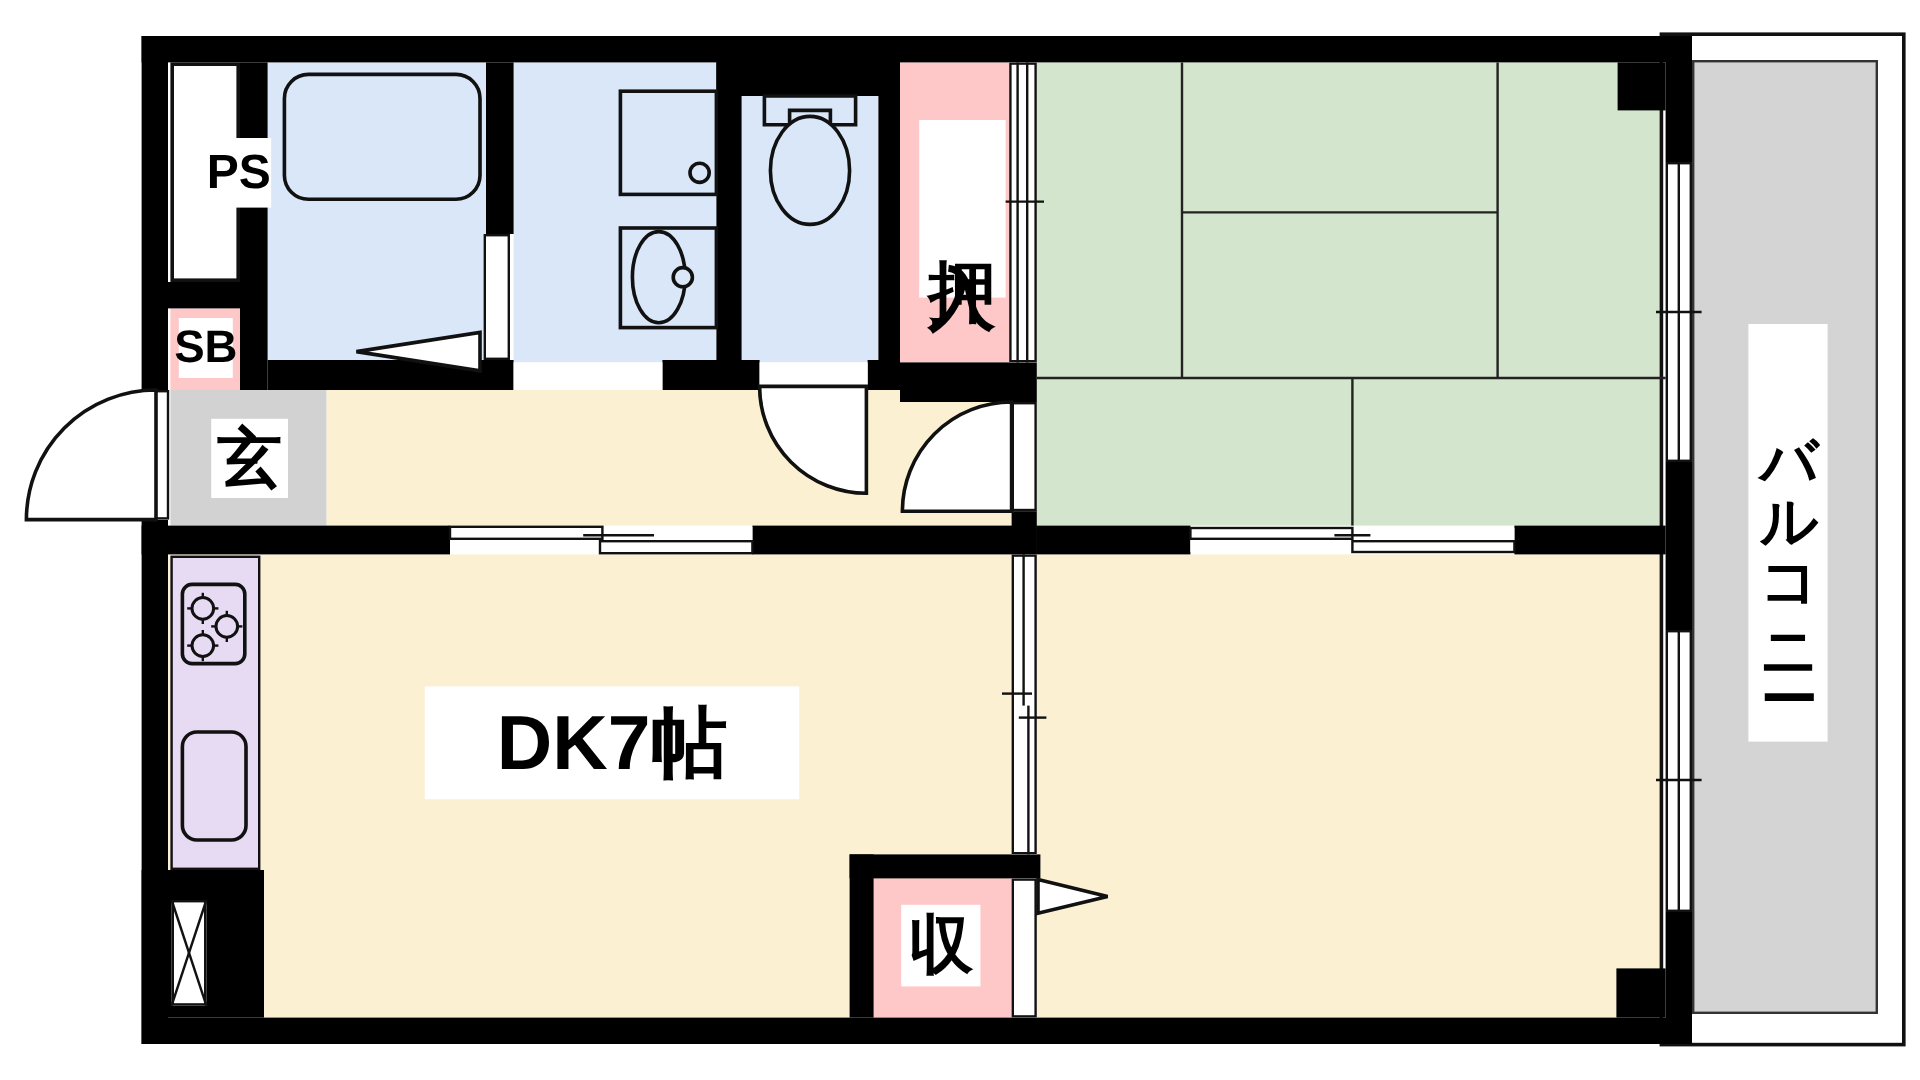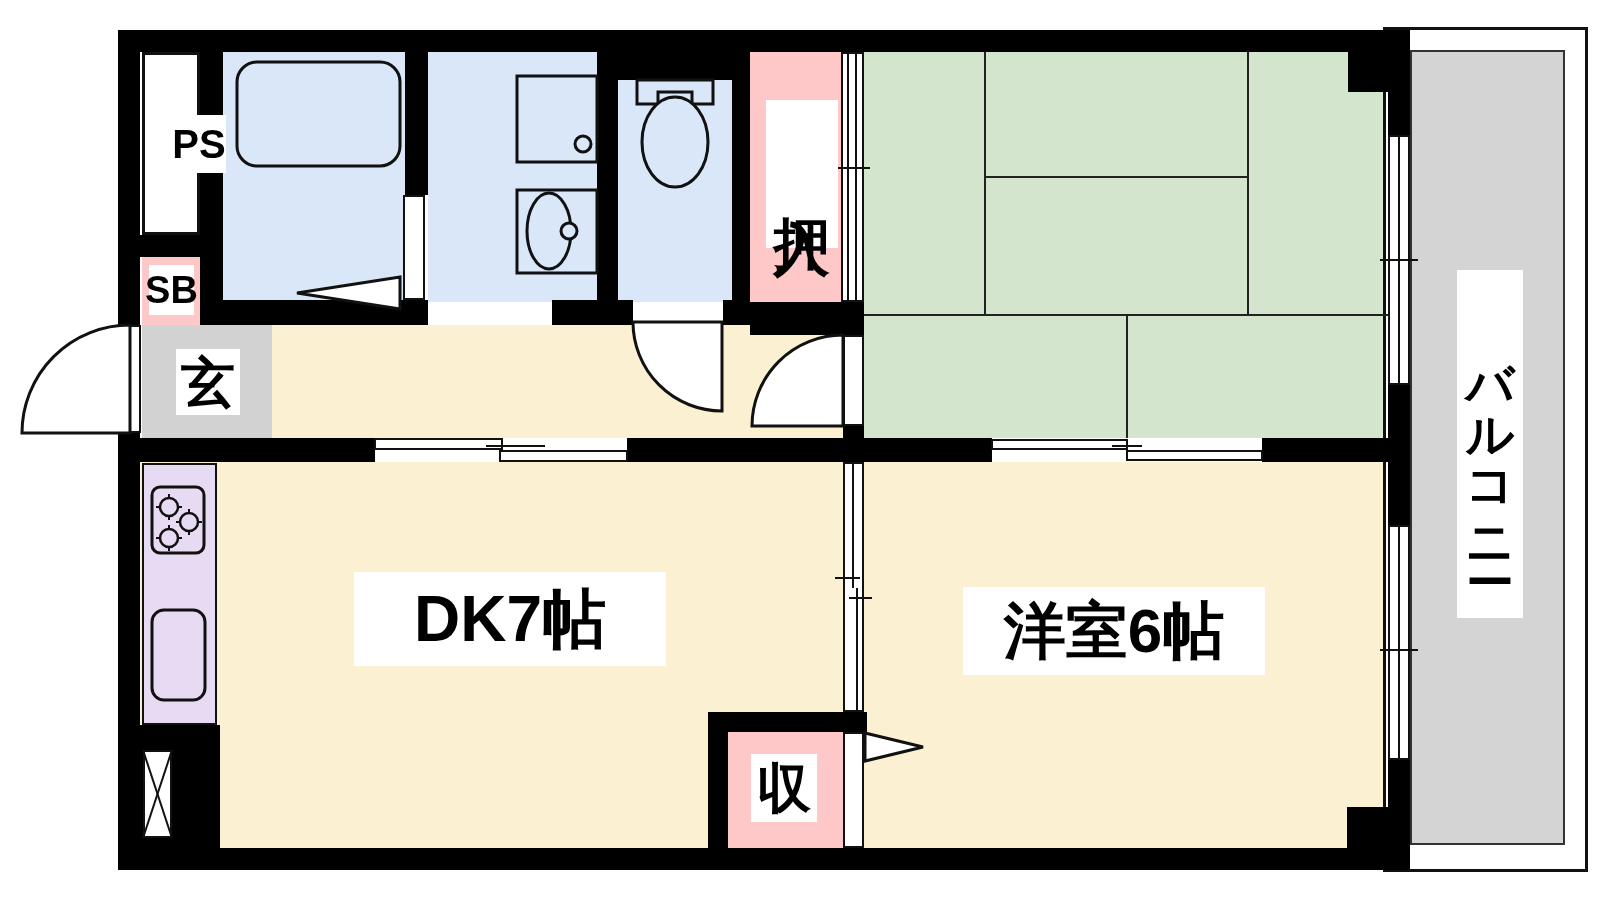--- a/index.html
+++ b/index.html
@@ -181,23 +181,20 @@
 
   <div class="label vtext" style="left:766px;top:100px;width:72px;height:148px;font-size:56px;">
       <span>押入</span>
     </div>
 
 
   <div class="label" style="left:333px;top:572px;width:312px;height:94px;font-size:64px;margin-left:21px;">
       <span>DK7帖</span>
     </div>
 
-  <div class="label" style="left:963px;top:587px;width:302px;height:88px;font-size:62px;">
-      <span>洋室6帖</span>
-    </div>
 
   <div class="label" style="left:751px;top:754px;width:66px;height:68px;font-size:54px;">
       <span>収</span>
     </div>
 
   <div class="label vtext" style="left:1457px;top:270px;width:66px;height:348px;font-size:48px;">
       <span>バルコニー</span>
     </div>
 
 </div>

